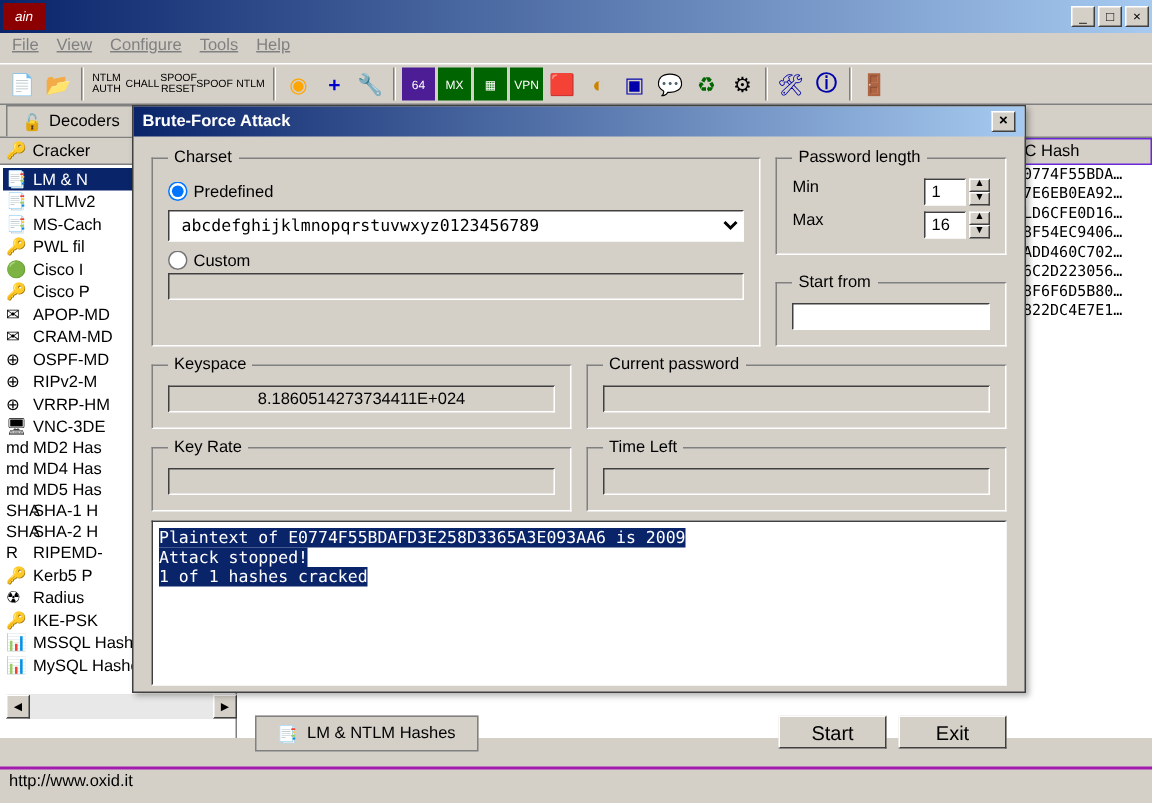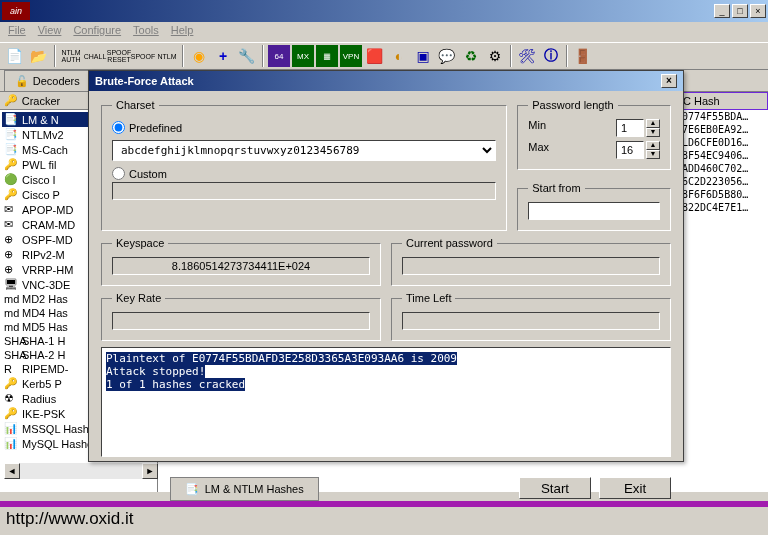--- a/index.html
+++ b/index.html
@@ -31,21 +31,21 @@
 .treelist .ico { width: 14px; font-size: 11px; }
 
 .rightpane { flex: 1; position: relative; }
 .colhdr { position: absolute; right: 0; top: 0; width: 90px; background: #d4d0c8; border: 1px solid #6d28d9; padding: 2px 4px; font-size: 11px; }
 .hashcol { position: absolute; right: 0; top: 18px; width: 90px; }
 .hashcol div { padding: 1px 4px; font-family: monospace; font-size: 10px; white-space: nowrap; overflow: hidden; }
 
 .bottomtab { position: absolute; left: 170px; bottom: 34px; height: 24px; display: flex; }
 .bottomtab .bt { padding: 3px 14px; border: 1px solid #808080; background: #d4d0c8; display: flex; align-items: center; gap: 6px; }
 
-.statusbar { position: absolute; bottom: 0; left: 0; right: 0; height: 34px; background: #d4d0c8; border-top: 6px solid #a21caf; padding: 2px 6px; font-size: 17px; }
+.statusbar { position: absolute; bottom: 0; left: 0; right: 0; height: 24px; background: #d4d0c8; border-top: 2px solid #a21caf; padding: 2px 6px; font-size: 11px; }
 
 .dialog { position: absolute; left: 88px; top: 70px; width: 596px; height: 392px; background: #d4d0c8; border: 1px solid #404040; box-shadow: 2px 2px 4px rgba(0,0,0,.3); z-index: 100; }
 .dlgtitle { height: 20px; background: linear-gradient(to right, #0a246a, #a6caf0); color: #fff; font-weight: bold; padding: 2px 6px; display: flex; align-items: center; }
 .dlgtitle .spacer { flex: 1; }
 .dlgtitle .close { width: 16px; height: 14px; background: #d4d0c8; color: #000; border: 1px solid #fff; border-right-color: #404040; border-bottom-color: #404040; font-size: 10px; text-align: center; line-height: 12px; cursor: pointer; }
 
 .dlgbody { padding: 8px 12px; }
 fieldset { border: 1px solid #808080; border-top-color:#808080; border-left-color:#808080; border-right-color:#fff; border-bottom-color:#fff; padding: 8px 10px 10px; margin-bottom: 6px; }
 fieldset legend { padding: 0 4px; font-size: 11px; }
 .row { display: flex; gap: 10px; }

